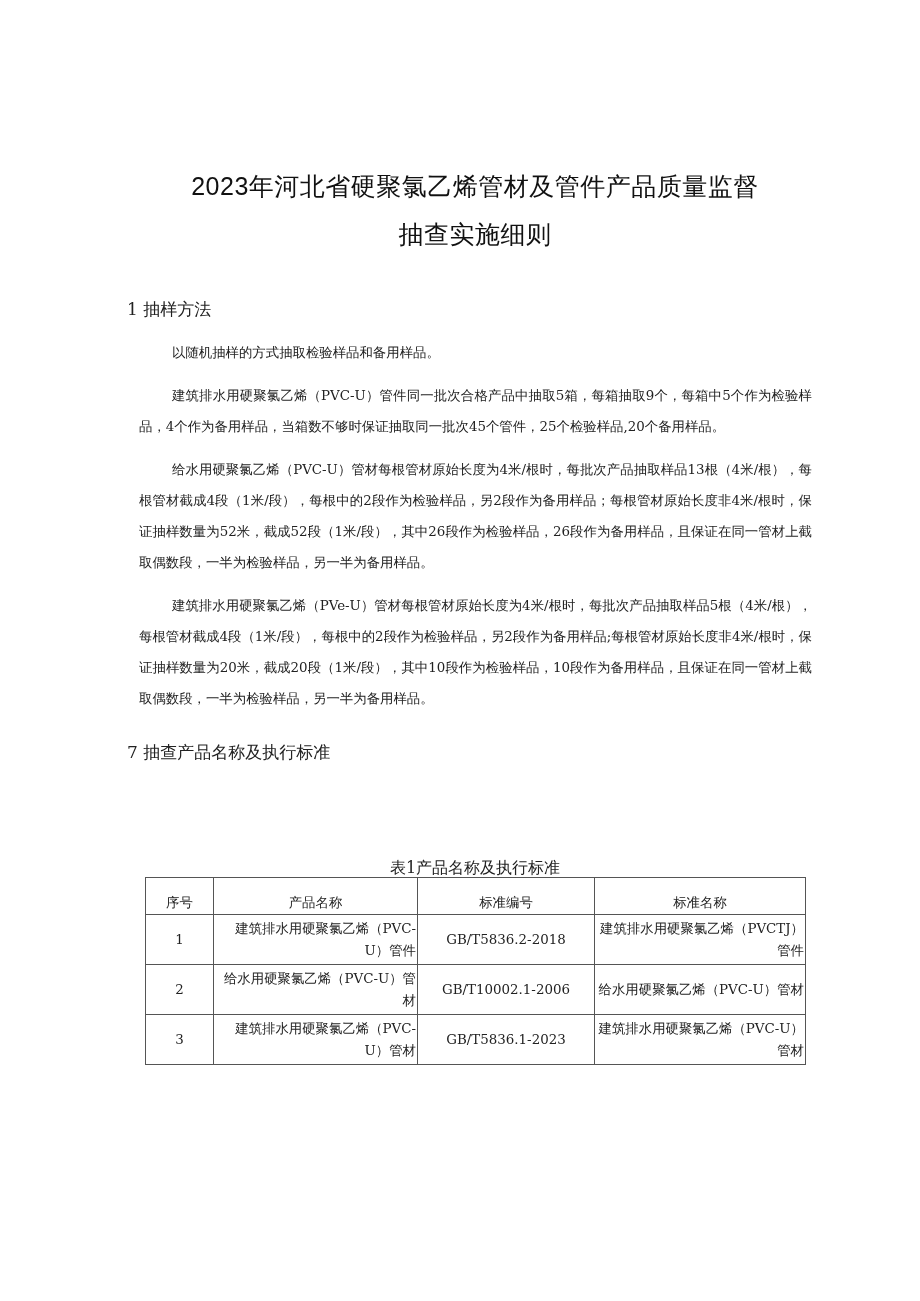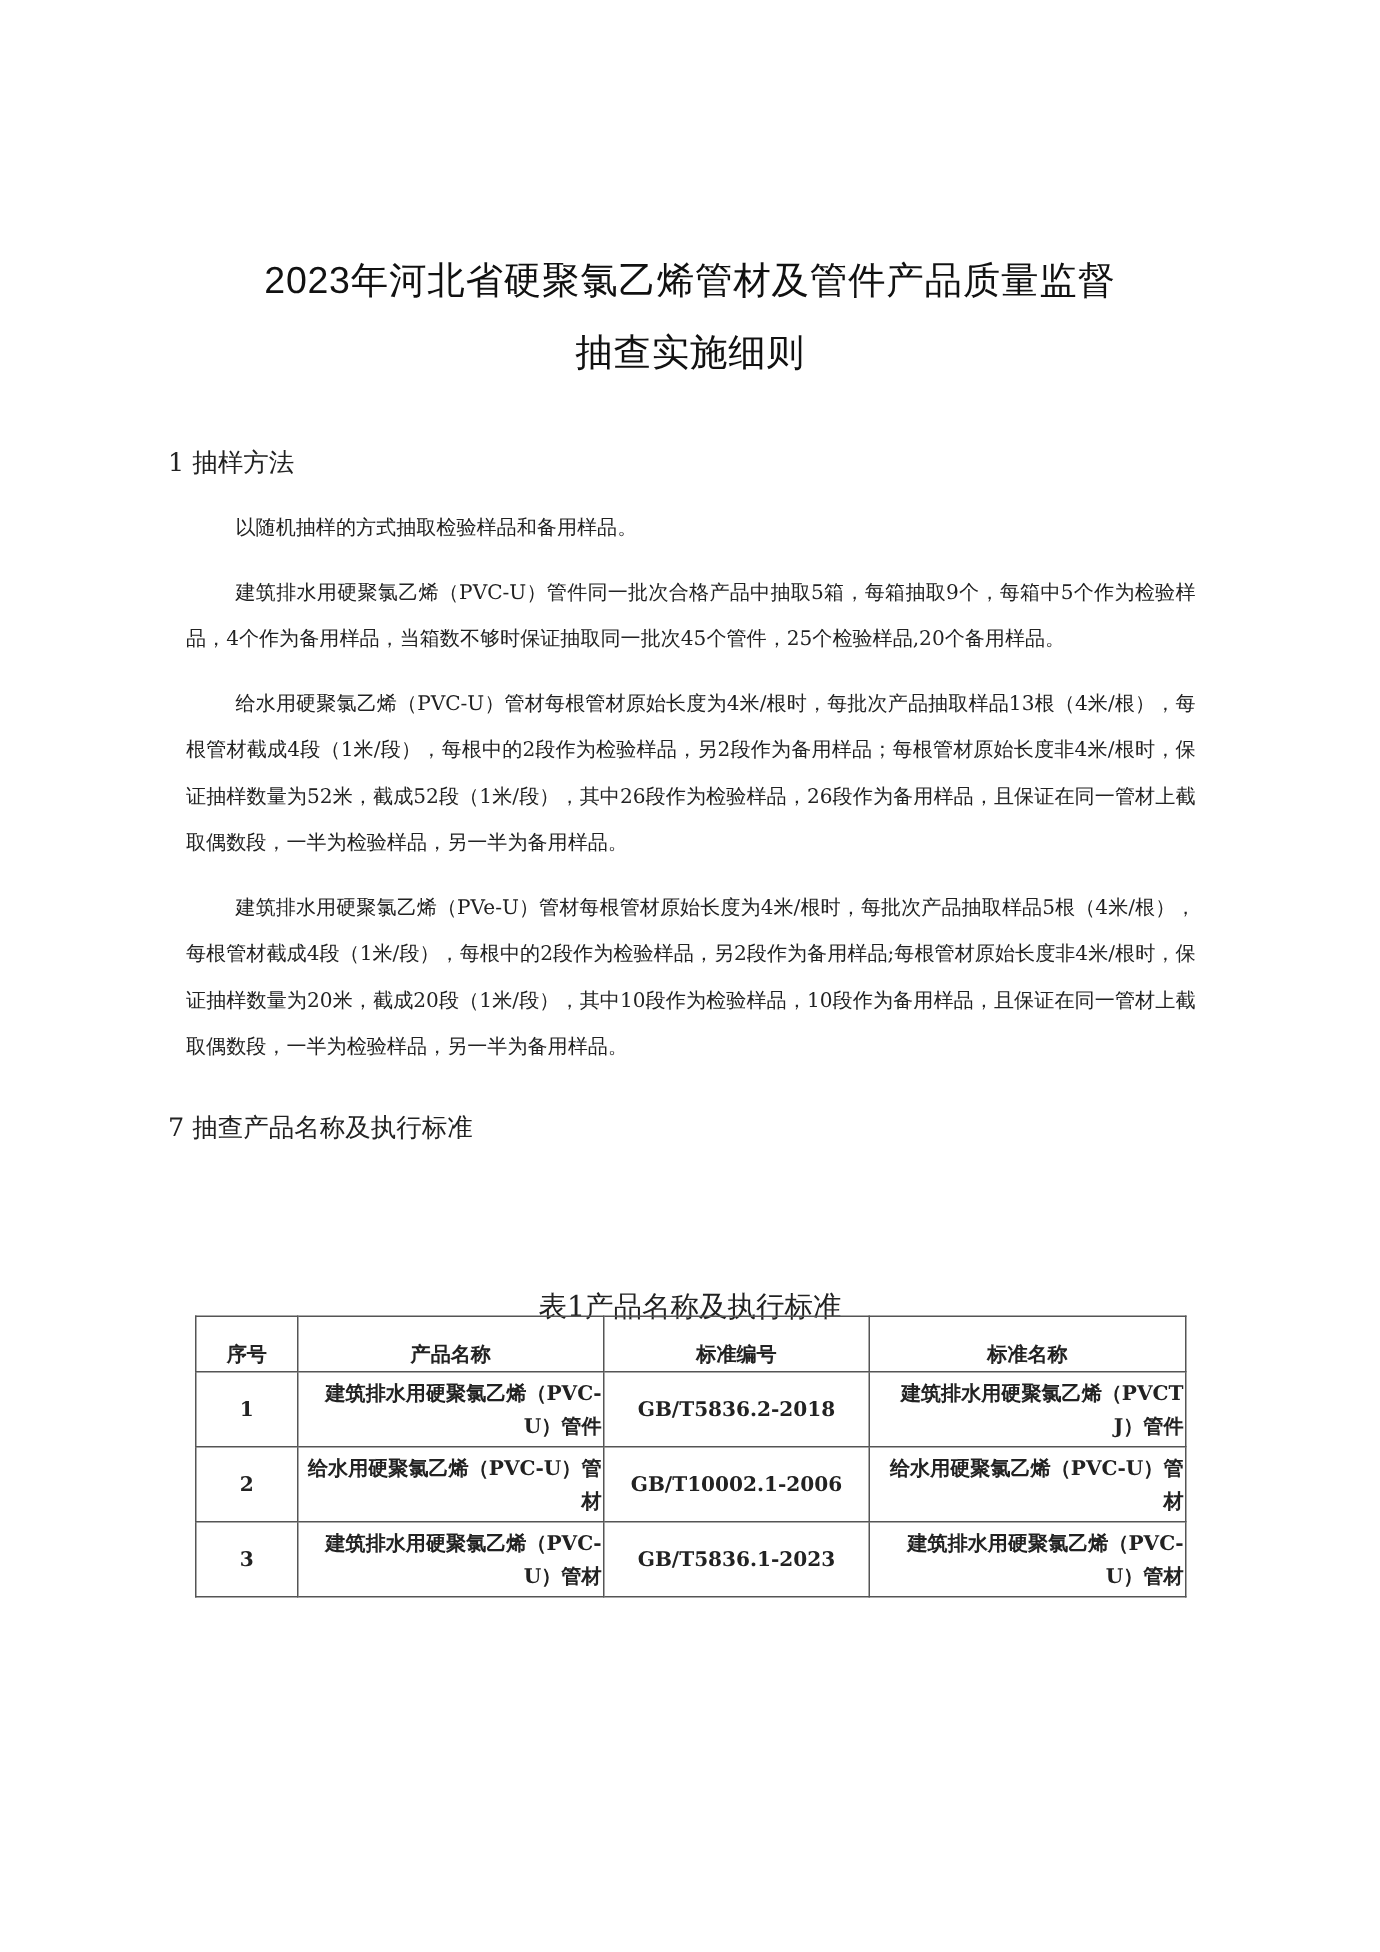--- a/index.html
+++ b/index.html
@@ -9,21 +9,21 @@
     }
     body {
       width: 920px;
       height: 1301px;
       position: relative;
       overflow: hidden;
       color: #1a1a1a;
     }
     .page {
       position: absolute;
-      left: 0; top: 0;
+      left: 15px; top: 0;
       width: 832px;
       height: 1301px;
     }
     .title {
       position: absolute;
       left: 0;
       width: 920px;
       text-align: center;
       font-family: "Liberation Sans", "DejaVu Sans", sans-serif;
       font-size: 25px;
@@ -57,41 +57,41 @@
     }
     .gap-section2 { margin-top: 23px; }
 
     .table-caption {
       position: absolute;
       left: 130px;
       top: 858px;
       width: 660px;
       text-align: center;
       font-family: "DejaVu Serif", "Liberation Serif", serif;
-      font-size: 19px;
+      font-size: 16px;
       color: #222;
     }
     table.std {
       position: absolute;
       left: 130px;
       top: 877px;
       width: 660px;
       border-collapse: collapse;
       font-family: "DejaVu Serif", "Liberation Serif", serif;
       font-size: 13.4px;
       color: #222;
       table-layout: fixed;
     }
     table.std th, table.std td {
       border: 1px solid #555;
       text-align: center;
       vertical-align: bottom;
       padding: 0 1px;
       line-height: 22px;
-      font-weight: bold;
+      font-weight: normal;
       overflow: hidden;
     }
     table.std th { height: 36px; vertical-align: bottom; }
     table.std td { height: 49px; vertical-align: middle; }
     table.std td.wrap { text-align: right; word-break: break-all; }
     col.c1 { width: 68px; }
     col.c2 { width: 204px; }
     col.c3 { width: 177px; }
     col.c4 { width: 211px; }
   </style>

